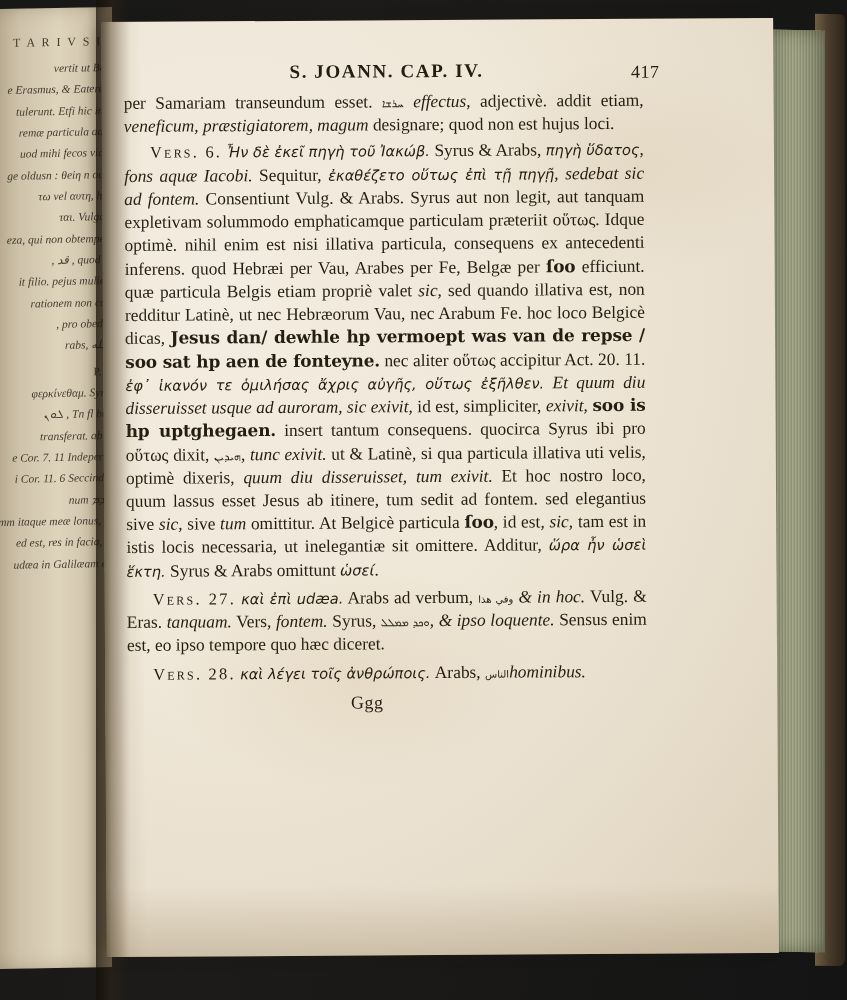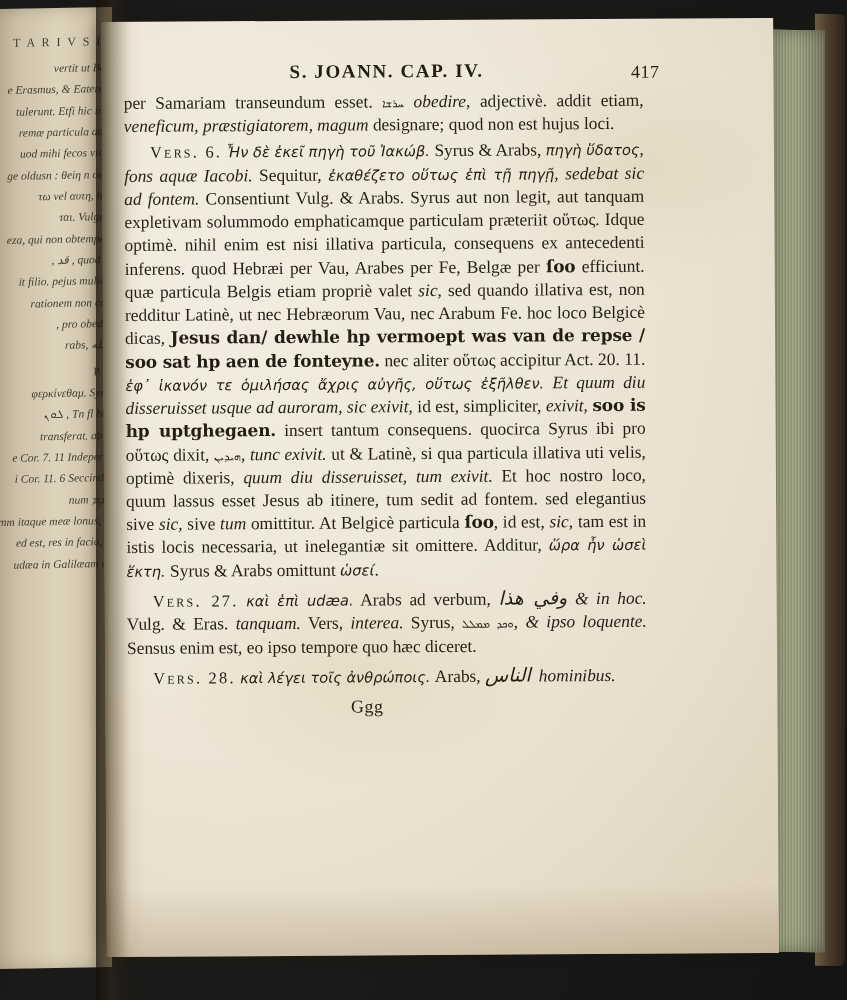--- a/index.html
+++ b/index.html
@@ -174,24 +174,23 @@
     font-style: italic;
   }
   .syr {
     font-family: "DejaVu Sans", sans-serif;
     font-size: 11px;
     direction: rtl;
     unicode-bidi: isolate;
   }
   .ara {
     font-family: "DejaVu Sans", sans-serif;
-    font-size: 19px;
+    font-size: 10px;
     direction: rtl;
     unicode-bidi: isolate;
-    font-style: italic;
   }
   .fraktur {
     font-family: "DejaVu Serif", serif;
     font-weight: bold;
     letter-spacing: -0.2px;
     font-size: 17px;
   }
   .catchword {
     margin-top: 6px;
     text-align: center;
@@ -266,44 +265,44 @@
     <div class="content">
 
       <div class="runhead">
         <div class="title">S. JOANN. CAP. IV.</div>
         <div class="folio">417</div>
       </div>
 
       <div class="body">
 
         <p>
-          <span>per Samariam transeundum esset. </span><span class="syr">ܚܪܫܐ</span><span class="it"> obedire</span><span>, adjectivè. addit etiam, </span><span class="it">veneficum, præstigiatorem, magum</span><span> designare; quod non est hujus loci.</span>
+          <span>per Samariam transeundum esset. </span><span class="syr">ܚܪܫܐ</span><span class="it"> effectus</span><span>, adjectivè. addit etiam, </span><span class="it">veneficum, præstigiatorem, magum</span><span> designare; quod non est hujus loci.</span>
         </p>
 
         <p class="indent" style="margin-top:3px">
           <span class="vers">Vers. 6.</span>
           <span class="gk">Ἦν δὲ ἐκεῖ πηγὴ τοῦ Ἰακώβ.</span>
           <span>Syrus &amp; Arabs, </span><span class="gk">πηγὴ ὕδατος</span><span>, </span><span class="it">fons aquæ Iacobi.</span><span> Sequitur, </span><span class="gk">ἐκαθέζετο οὕτως ἐπὶ τῇ πηγῇ</span><span>, </span><span class="it">sedebat sic ad fontem.</span><span> Consentiunt Vulg. &amp; Arabs. Syrus aut non legit, aut tanquam expletivam solummodo emphaticamque particulam præteriit οὕτως. Idque optimè. nihil enim est nisi illativa particula, consequens ex antecedenti inferens. quod Hebræi per Vau, Arabes per Fe, Belgæ per </span><span class="fraktur">ſoo</span><span> efficiunt. quæ particula Belgis etiam propriè valet </span><span class="it">sic,</span><span> sed quando illativa est, non redditur Latinè, ut nec Hebræorum Vau, nec Arabum Fe. hoc loco Belgicè dicas, </span>
           <span class="fraktur">Jesus dan/ dewhle hp vermoept was van de repse / soo sat hp aen de fonteyne.</span><span> nec aliter οὕτως accipitur Act. 20. 11.</span>
           <span class="gk">ἐφ᾽ ἱκανόν τε ὁμιλήσας ἄχρις αὐγῆς, οὕτως ἐξῆλθεν.</span>
           <span class="it">Et quum diu disseruisset usque ad auroram, sic exivit,</span><span> id est, simpliciter, </span><span class="it">exivit,</span>
           <span class="fraktur">soo is hp uptghegaen.</span><span> insert tantum consequens. quocirca Syrus ibi pro οὕτως dixit, </span><span class="syr">ܗܝܕܝܢ</span><span>, </span><span class="it">tunc exivit.</span><span> ut &amp; Latinè, si qua particula illativa uti velis, optimè dixeris, </span><span class="it">quum diu disseruisset, tum exivit.</span><span> Et hoc nostro loco, quum lassus esset Jesus ab itinere, tum sedit ad fontem. sed elegantius sive </span><span class="it">sic,</span><span> sive </span><span class="it">tum</span><span> omittitur. At Belgicè particula </span><span class="fraktur">ſoo</span><span>, id est, </span><span class="it">sic</span><span>, tam est in istis locis necessaria, ut inelegantiæ sit omittere. Additur, </span><span class="gk">ὥρα ἦν ὡσεὶ ἕκτη.</span><span> Syrus &amp; Arabs omittunt </span><span class="gk">ὡσεί</span><span>.</span>
         </p>
 
         <p class="indent" style="margin-top:5px">
           <span class="vers">Vers. 27.</span>
           <span class="gk">καὶ ἐπὶ udæa.</span><span> Arabs ad verbum, </span><span class="ara">وفي هذا</span>
-          <span class="it">&amp; in hoc.</span><span> Vulg. &amp; Eras. </span><span class="it">tanquam.</span><span> Vers, </span><span class="it">interea.</span><span> Syrus, </span>
+          <span class="it">&amp; in hoc.</span><span> Vulg. &amp; Eras. </span><span class="it">tanquam.</span><span> Vers, </span><span class="it">fontem.</span><span> Syrus, </span>
           <span class="syr">ܘܟܕ ܡܡܠܠ</span><span>, </span><span class="it">&amp; ipso loquente.</span><span> Sensus enim est, eo ipso tempore quo hæc diceret.</span>
         </p>
 
         <div class="signature-row">
           <p class="indent" style="margin-top:5px">
             <span class="vers">Vers. 28.</span>
-            <span class="gk">καὶ λέγει τοῖς ἀνθρώποις.</span><span> Arabs, </span><span class="ara">الناس</span><span class="it" style="margin-left:8px">hominibus.</span>
+            <span class="gk">καὶ λέγει τοῖς ἀνθρώποις.</span><span> Arabs, </span><span class="ara">الناس</span><span class="it" style="margin-left:0">hominibus.</span>
           </p>
         </div>
 
         <div class="catchword">Ggg</div>
 
       </div>
     </div>
 
     <div class="recto-gutter-shade"></div>
     <div class="recto-bottom-shade"></div>

